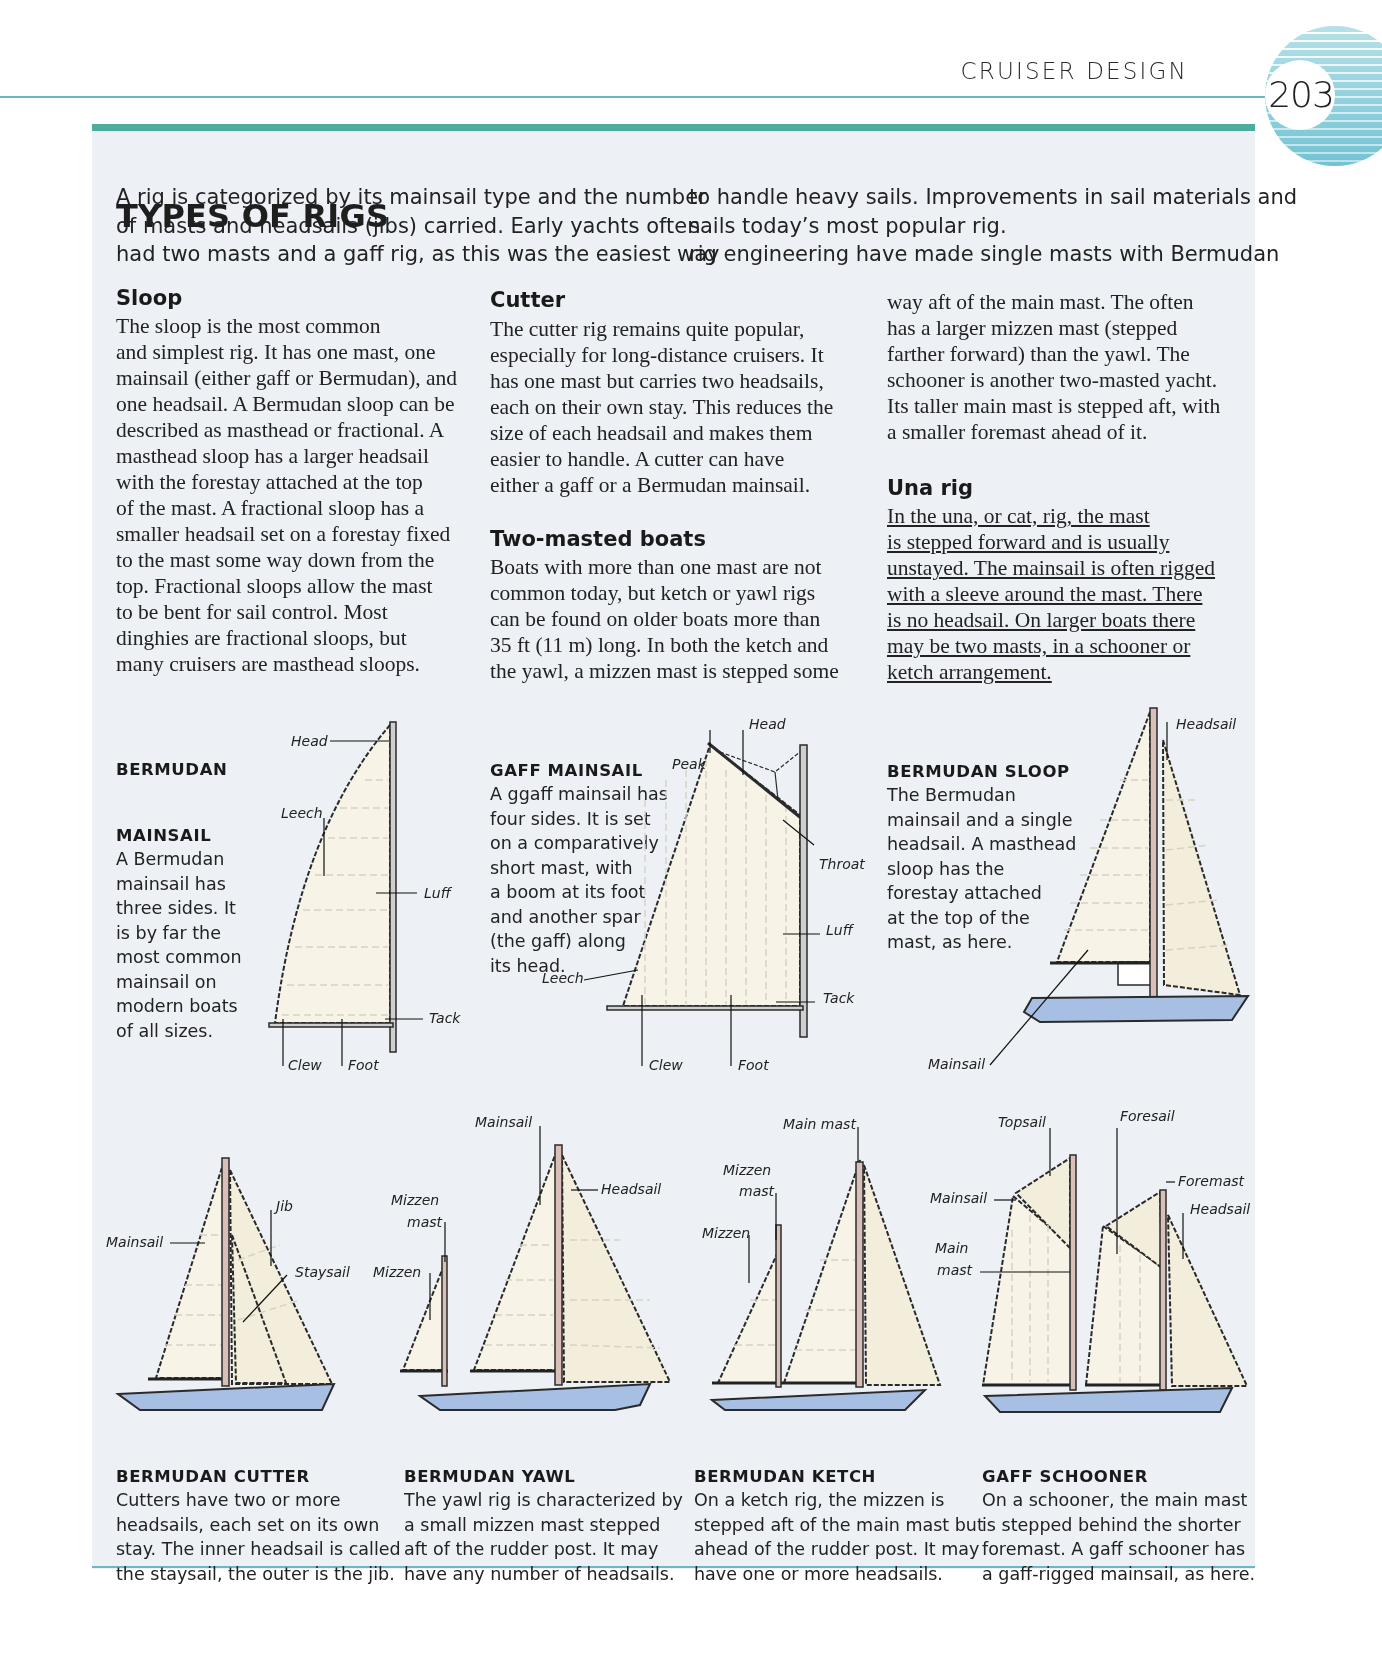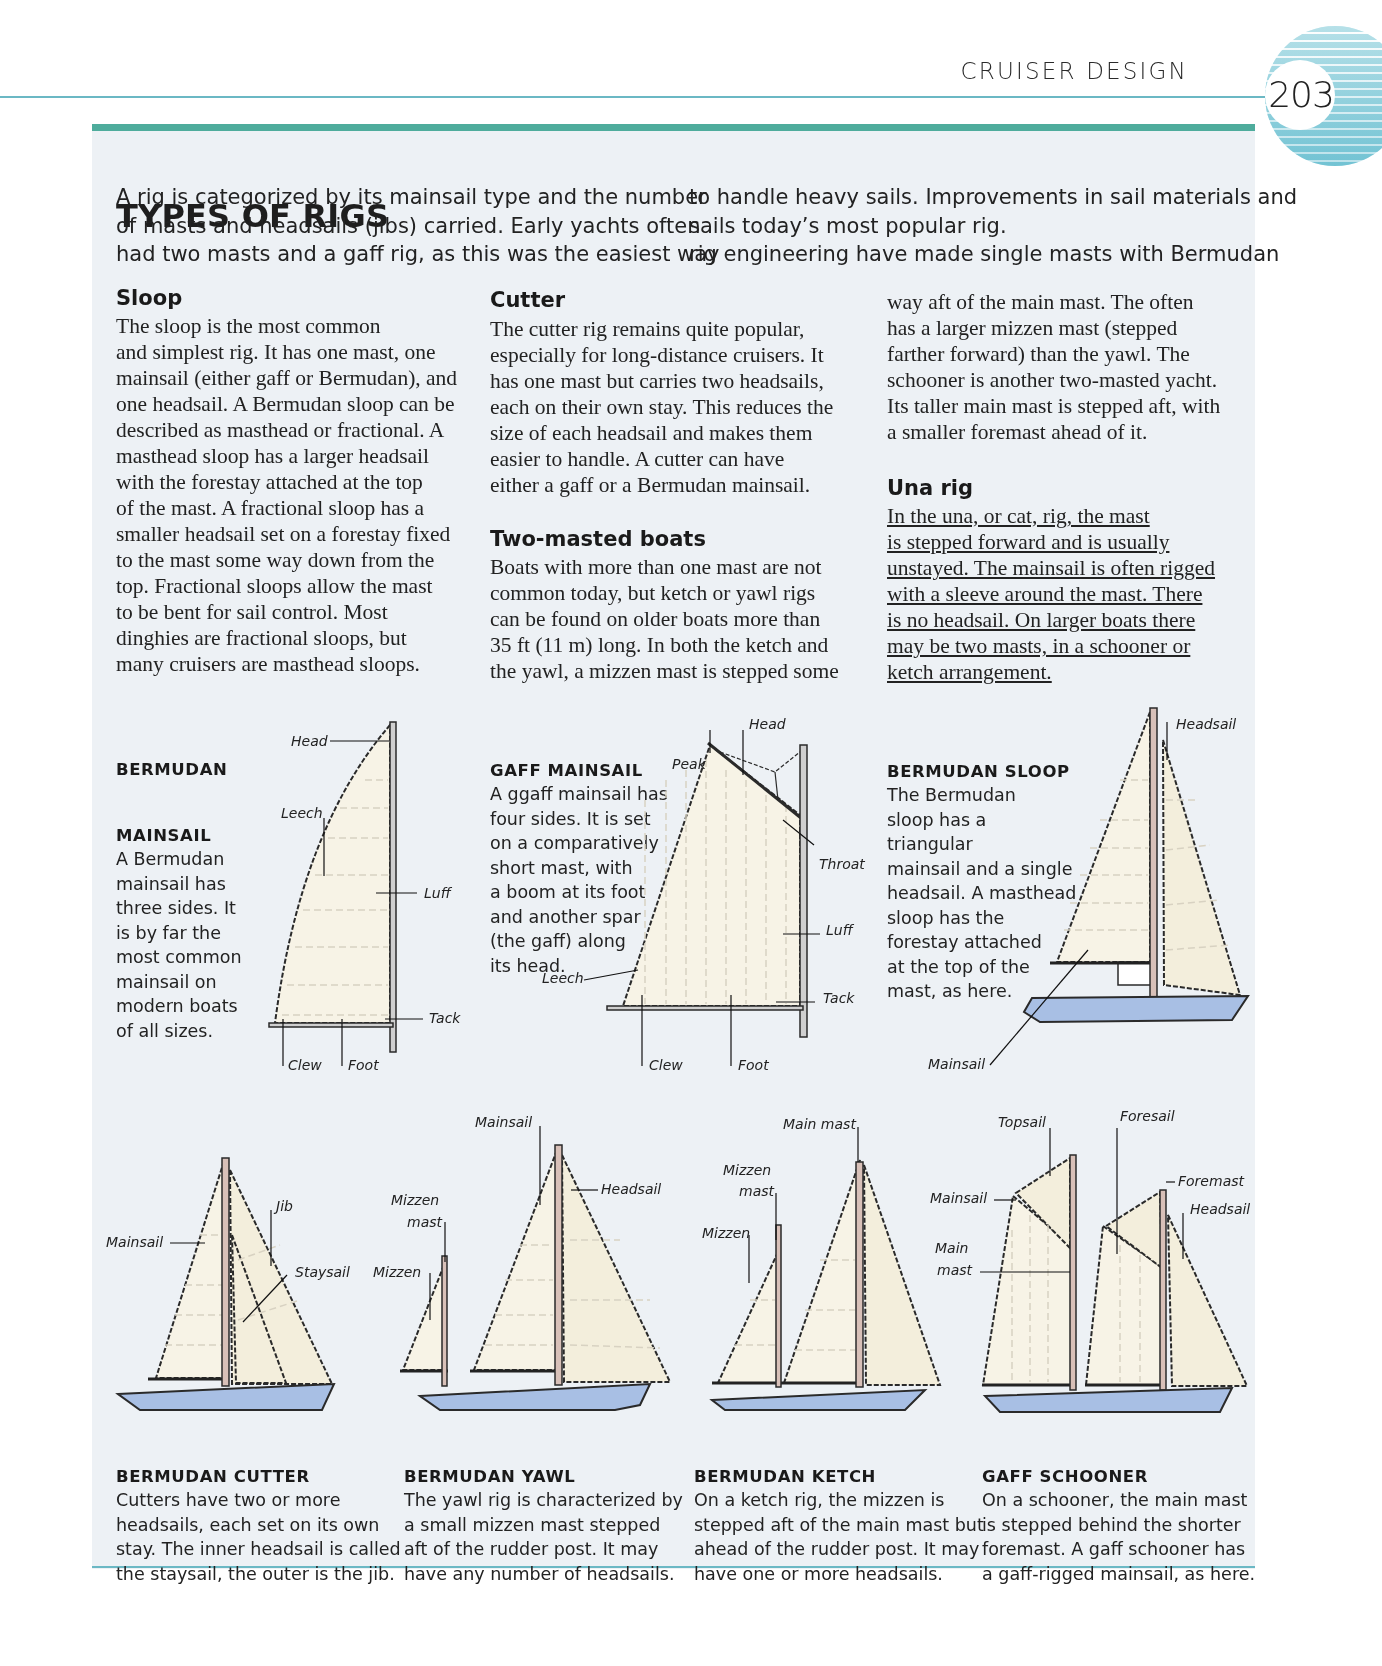--- a/index.html
+++ b/index.html
@@ -132,21 +132,20 @@
   <div class="caption-body">short mast, with</div>
   <div class="caption-body">a boom at its foot</div>
   <div class="caption-body">and another spar</div>
   <div class="caption-body">(the gaff) along</div>
   <div class="caption-body">its head.</div>
 </div>
 
 <div class="cap" style="left:887px; top:717px; width:190px;">
   <div class="caption-title">BERMUDAN SLOOP</div>
   <div class="caption-body">The Bermudan</div>
-  <div class="caption-body">sloop has a triangular</div>
   <div class="caption-body">mainsail and a single</div>
   <div class="caption-body">headsail. A masthead</div>
   <div class="caption-body">sloop has the</div>
   <div class="caption-body">forestay attached</div>
   <div class="caption-body">at the top of the</div>
   <div class="caption-body">mast, as here.</div>
 </div>
 
 <div class="cap" style="left:116px; top:1422px;">
   <div class="caption-title">BERMUDAN CUTTER</div>

